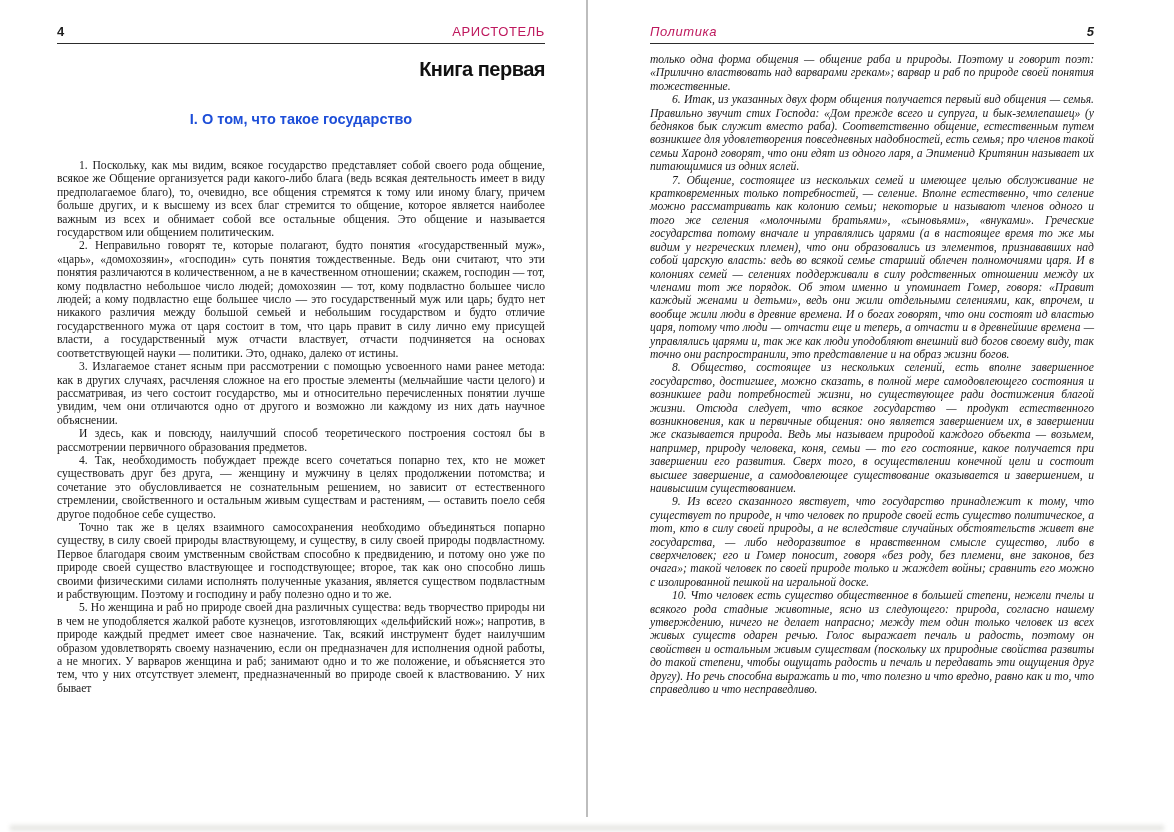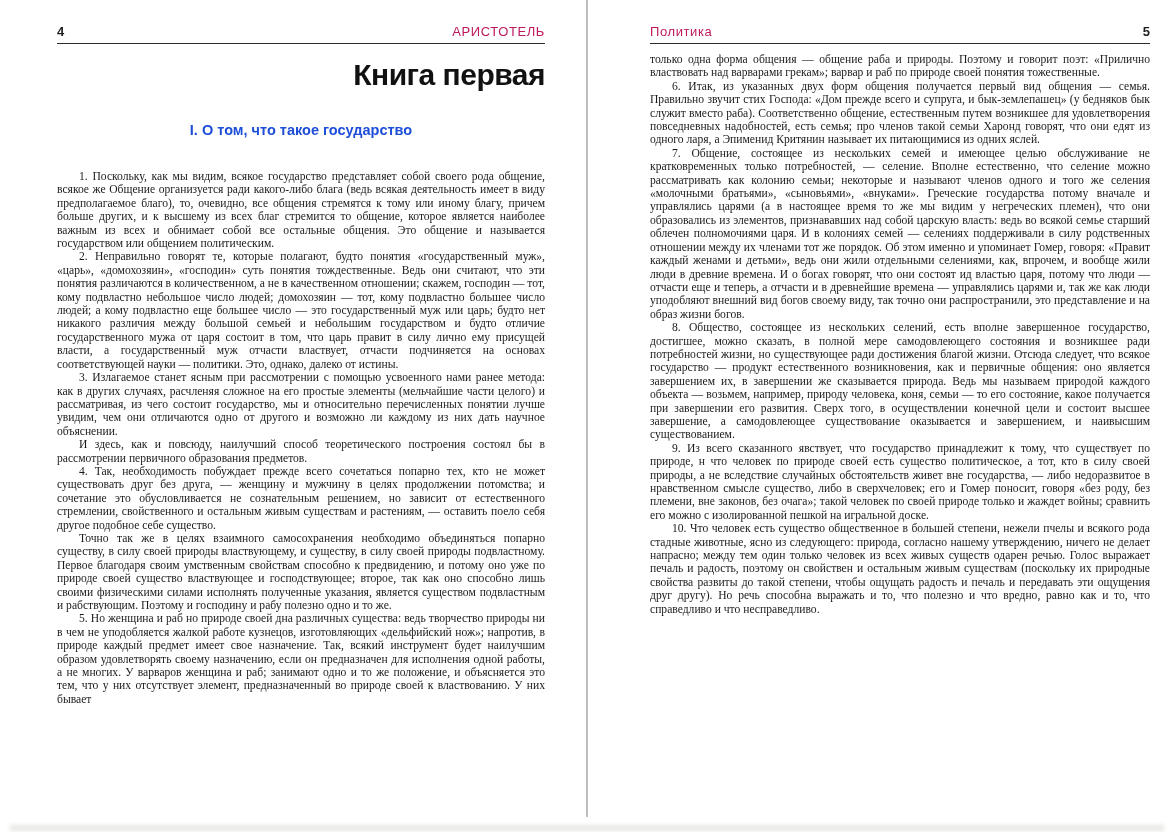--- a/index.html
+++ b/index.html
@@ -6,41 +6,41 @@
   .viewport {
     position: relative;
     width: 1174px;
     height: 832px;
     background: #ffffff;
     overflow: hidden;
   }
   .spread { display: flex; width: 1174px; height: 832px; }
   .page { box-sizing: border-box; width: 587px; background: #ffffff; }
   .page-left  { padding: 24px 42px 0 57px; }
-  .page-right { padding: 24px 24px 0 63px; }
+  .page-right { padding: 24px 80px 0 63px; font-style: italic; }
 
   .page-header {
     display: flex;
     justify-content: space-between;
     align-items: baseline;
     border-bottom: 1.5px solid #2c2c2c;
     padding-bottom: 4px;
     font-family: "Liberation Sans", sans-serif;
     font-size: 13px;
     color: #1e1e1e;
   }
   .page-num { font-weight: bold; }
   .running-head { letter-spacing: 0.6px; color: #be185d; }
 
   .book-title {
     margin: 14px 0 0 0;
     text-align: right;
     font-family: "Liberation Sans", sans-serif;
     font-weight: bold;
-    font-size: 30px;
+    font-size: 20px;
     letter-spacing: -0.5px;
     color: #111111;
   }
   .chapter-heading {
     margin: 30px 0 0 0;
     text-align: center;
     font-family: "Liberation Sans", sans-serif;
     font-weight: bold;
     font-size: 14.5px;
     color: #1d4ed8;

